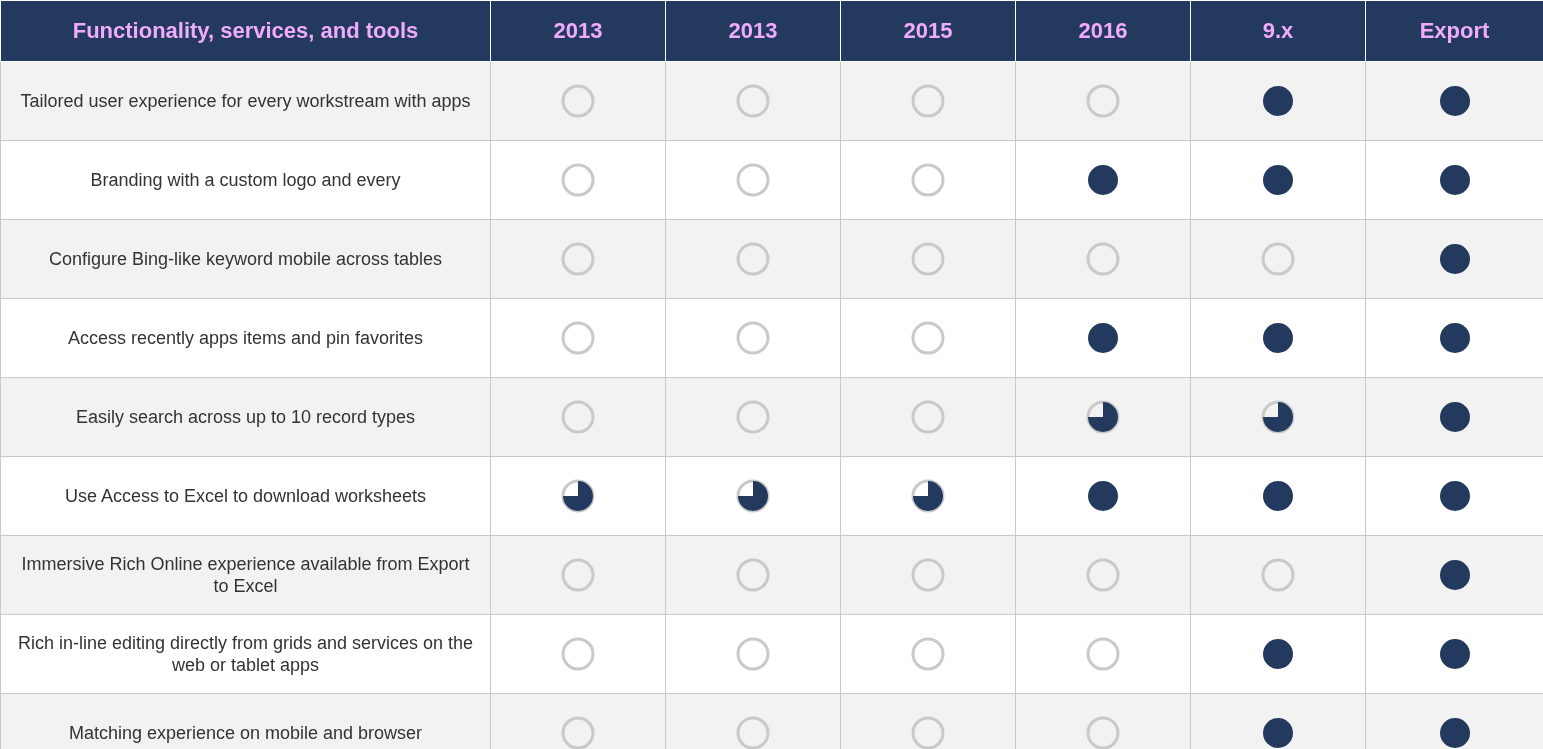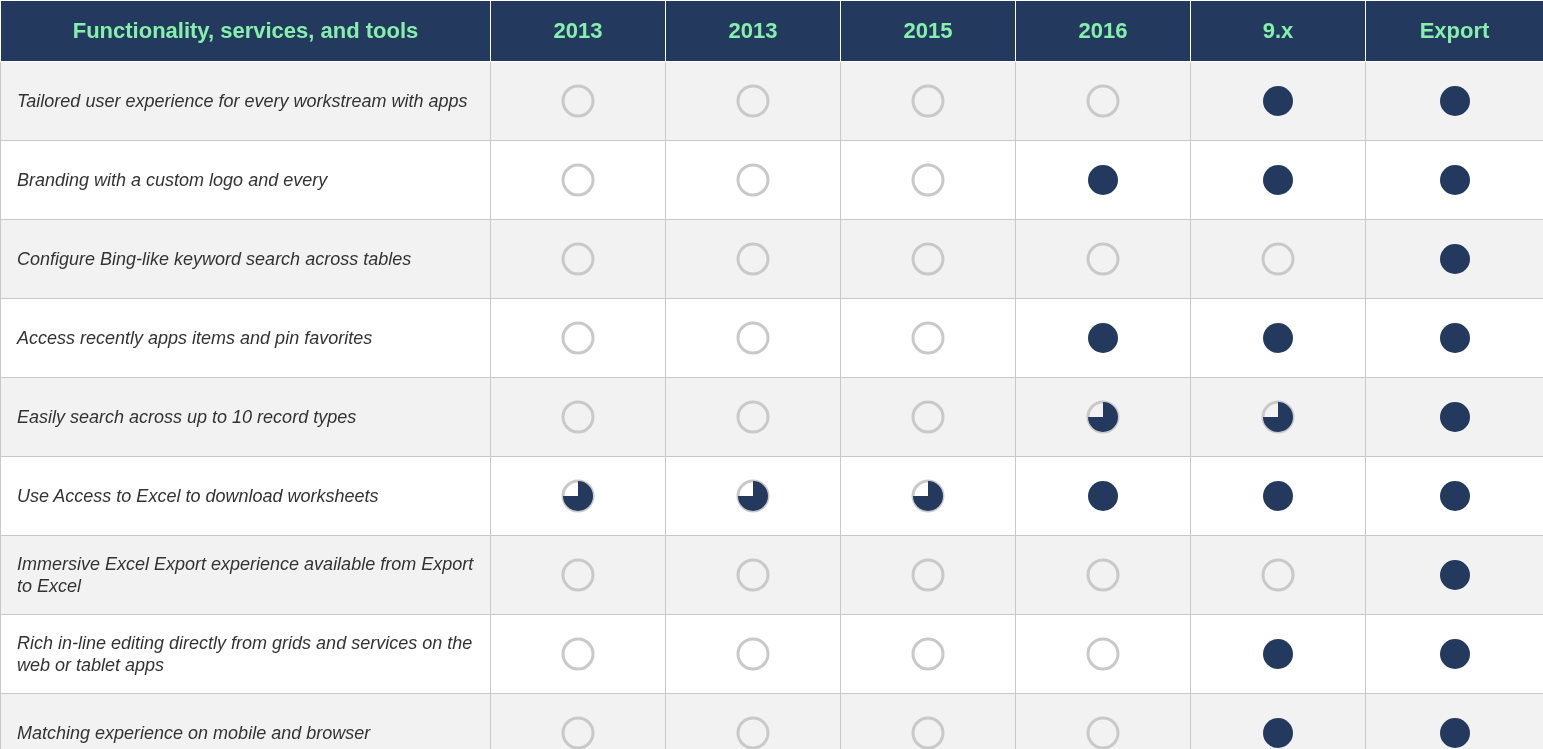--- a/index.html
+++ b/index.html
@@ -21,42 +21,41 @@
     border-collapse:collapse;
     width:1543px;
     table-layout:fixed;
   }
   .tbl th, .tbl td{
     border:1px solid var(--grey-line);
     padding:0;
   }
   .tbl thead th{
     background:var(--navy);
-    color:#86efac;
+    color:#f0abfc;
     font-weight:600;
     font-size:22px;
     text-align:center;
     height:60px;
     border-color:#fff;
   }
   .tbl thead th:first-child{
     width:490px;
   }
   .tbl tbody td{
     height:62px;
     vertical-align:middle;
   }
   .tbl tbody tr:nth-child(odd) td{background:var(--row-odd);}
   .tbl tbody tr:nth-child(even) td{background:var(--row-even);}
   .feat{
-    text-align:left;
+    text-align:center;
     padding:8px 16px 8px 16px !important;
     font-size:18px;
     line-height:1.25;
-    font-style:italic;
   }
   .cell{
     text-align:center;
   }
   .dot{
     display:inline-block;
     vertical-align:middle;
   }
   
   .dot svg{width:34px;height:34px;display:block;margin:0 auto;}
@@ -122,21 +121,21 @@
               <circle cx="17" cy="17" r="15" fill="#233a5e"></circle>
             </svg></span></td>
         <td class="cell"><span class="dot"><svg viewBox="0 0 34 34">
               <circle cx="17" cy="17" r="15" fill="#233a5e"></circle>
             </svg></span></td>
         <td class="cell"><span class="dot"><svg viewBox="0 0 34 34">
               <circle cx="17" cy="17" r="15" fill="#233a5e"></circle>
             </svg></span></td>
       </tr>
       <tr>
-        <td class="feat">Configure Bing-like keyword search across tables</td>
+        <td class="feat">Configure Bing-like keyword mobile across tables</td>
         <td class="cell"><span class="dot"><svg viewBox="0 0 34 34">
               <circle cx="17" cy="17" r="15" fill="none" stroke="#c9c9c9" stroke-width="3"></circle>
             </svg></span></td>
         <td class="cell"><span class="dot"><svg viewBox="0 0 34 34">
               <circle cx="17" cy="17" r="15" fill="none" stroke="#c9c9c9" stroke-width="3"></circle>
             </svg></span></td>
         <td class="cell"><span class="dot"><svg viewBox="0 0 34 34">
               <circle cx="17" cy="17" r="15" fill="none" stroke="#c9c9c9" stroke-width="3"></circle>
             </svg></span></td>
         <td class="cell"><span class="dot"><svg viewBox="0 0 34 34">
@@ -211,21 +210,21 @@
               <circle cx="17" cy="17" r="15" fill="#233a5e"></circle>
             </svg></span></td>
         <td class="cell"><span class="dot"><svg viewBox="0 0 34 34">
               <circle cx="17" cy="17" r="15" fill="#233a5e"></circle>
             </svg></span></td>
         <td class="cell"><span class="dot"><svg viewBox="0 0 34 34">
               <circle cx="17" cy="17" r="15" fill="#233a5e"></circle>
             </svg></span></td>
       </tr>
       <tr>
-        <td class="feat">Immersive Excel Export experience available from Export to Excel</td>
+        <td class="feat">Immersive Rich Online experience available from Export to Excel</td>
         <td class="cell"><span class="dot"><svg viewBox="0 0 34 34">
               <circle cx="17" cy="17" r="15" fill="none" stroke="#c9c9c9" stroke-width="3"></circle>
             </svg></span></td>
         <td class="cell"><span class="dot"><svg viewBox="0 0 34 34">
               <circle cx="17" cy="17" r="15" fill="none" stroke="#c9c9c9" stroke-width="3"></circle>
             </svg></span></td>
         <td class="cell"><span class="dot"><svg viewBox="0 0 34 34">
               <circle cx="17" cy="17" r="15" fill="none" stroke="#c9c9c9" stroke-width="3"></circle>
             </svg></span></td>
         <td class="cell"><span class="dot"><svg viewBox="0 0 34 34">

